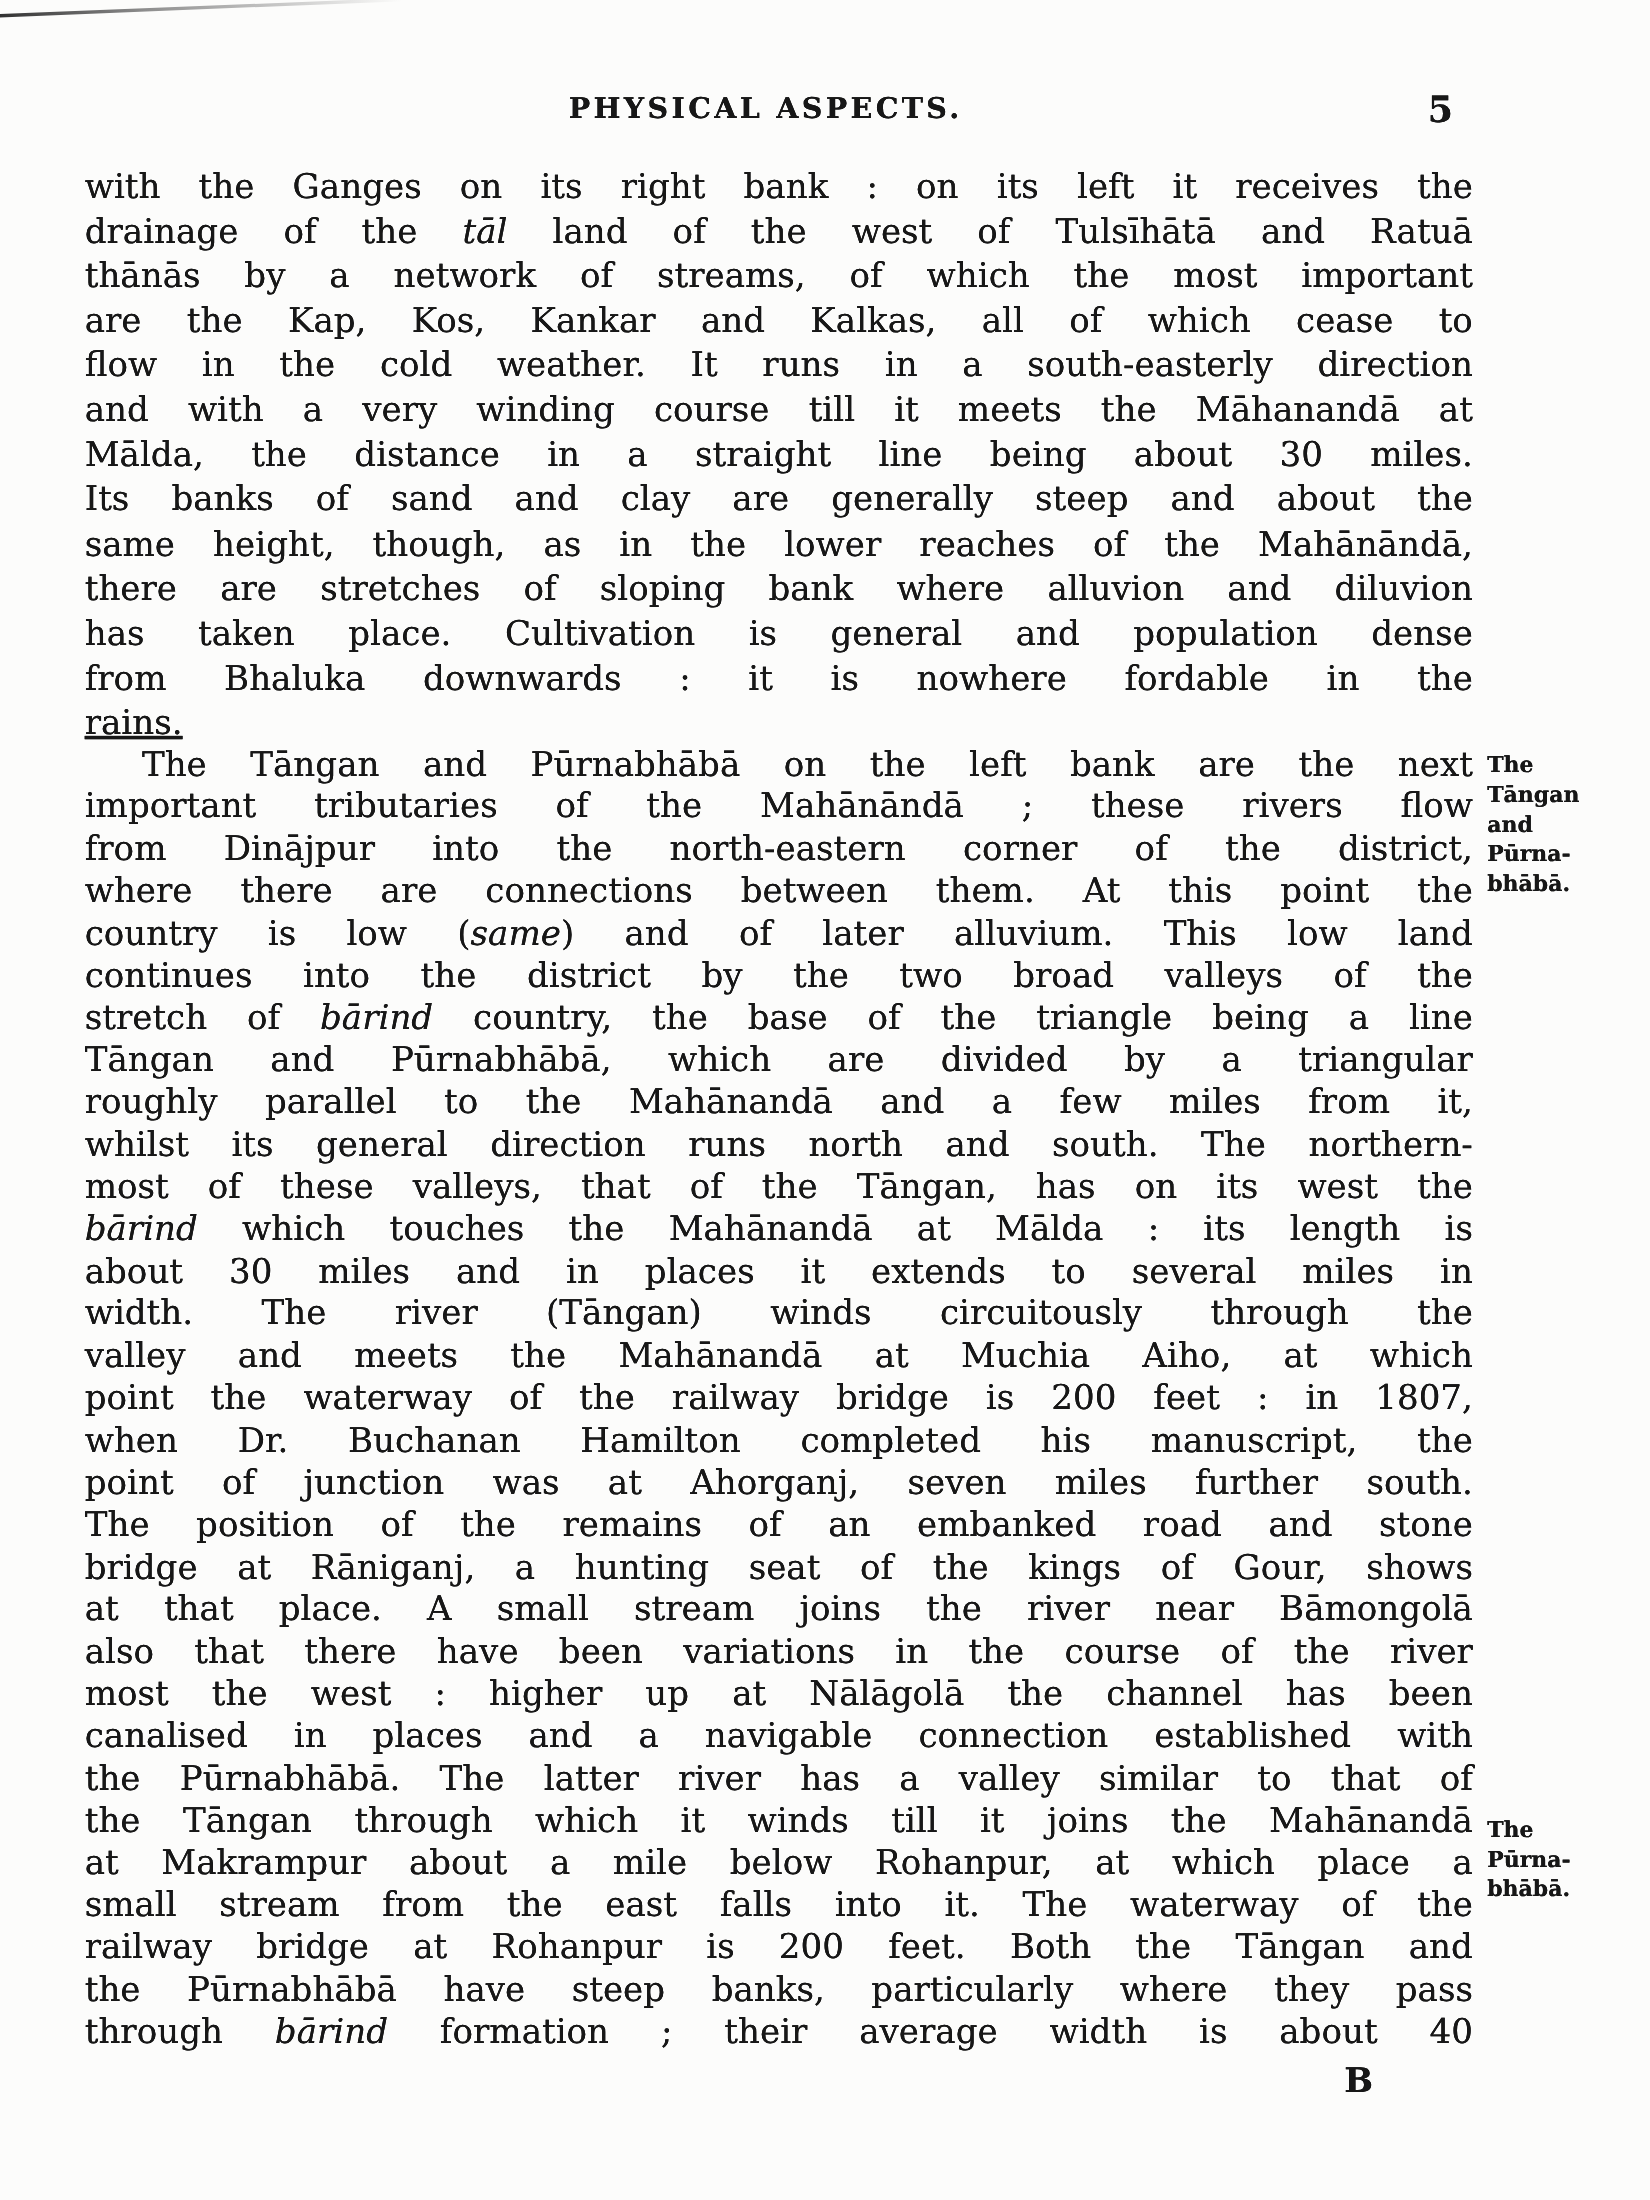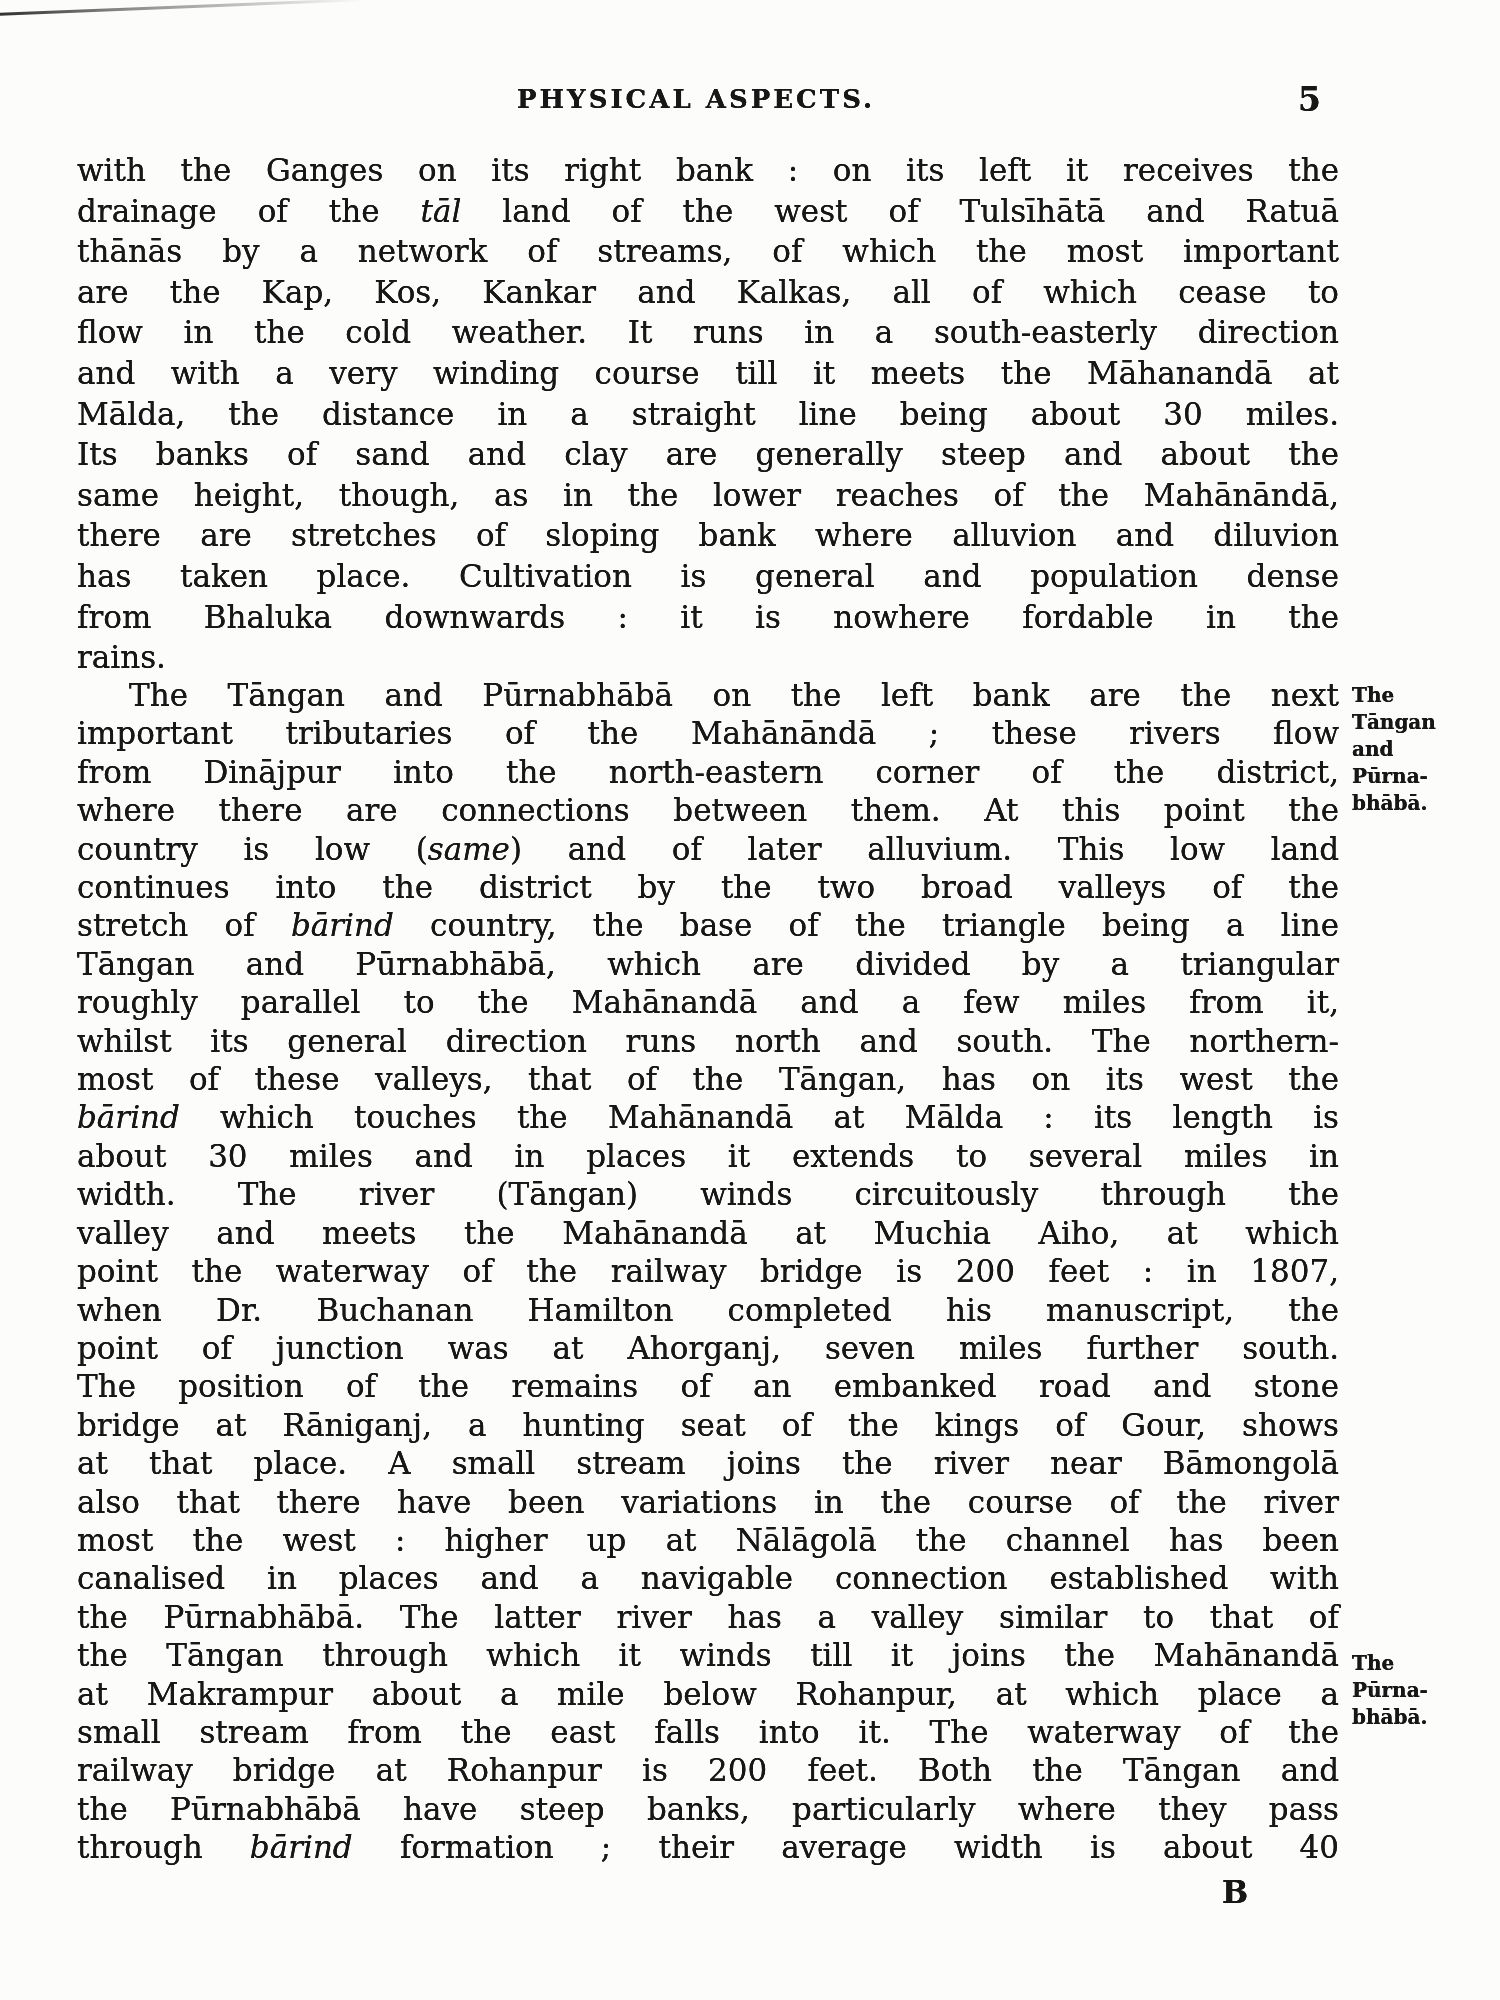--- a/index.html
+++ b/index.html
@@ -49,21 +49,21 @@
     font-size: 31px;
     text-shadow: 0 0 0.6px #000;
     word-spacing: 0.06em;
   }
   .p1 { top: 150px; line-height: 40.6px; }
   .p2 { top: 676px; line-height: 38.4px; }
   .ln {
     text-align: justify;
     text-align-last: justify;
   }
-  .ln.short { text-align-last: left; }
+  .ln.short { text-align-last: left; text-decoration: underline; }
   .ln.indent { padding-left: 52px; box-sizing: border-box; }
   .margin-note {
     position: absolute;
     left: 1352px;
     width: 125px;
     font-size: 20px;
     font-weight: bold;
     line-height: 27px;
     text-shadow: 0 0 0.5px #000;
   }

